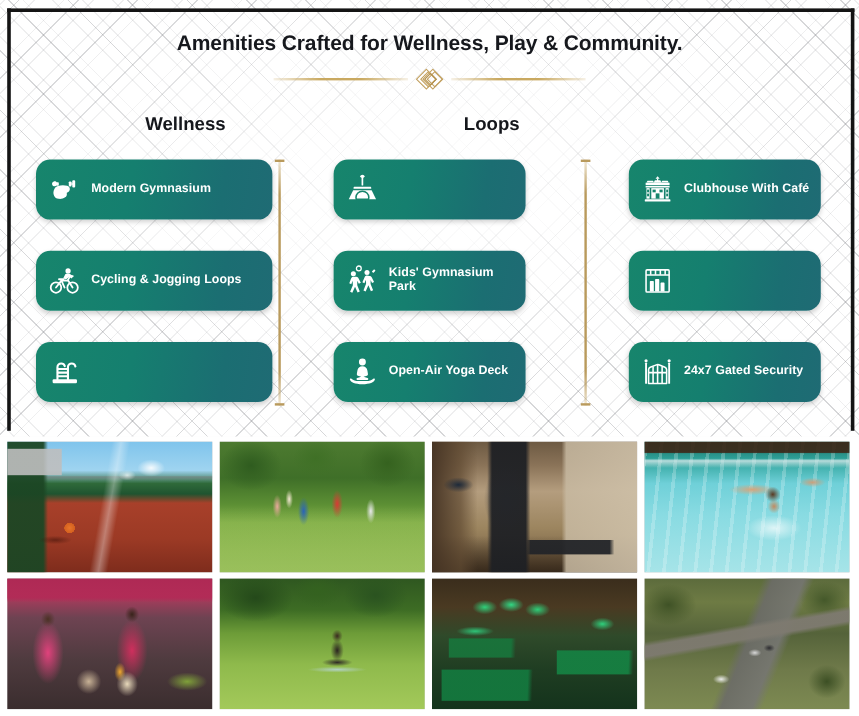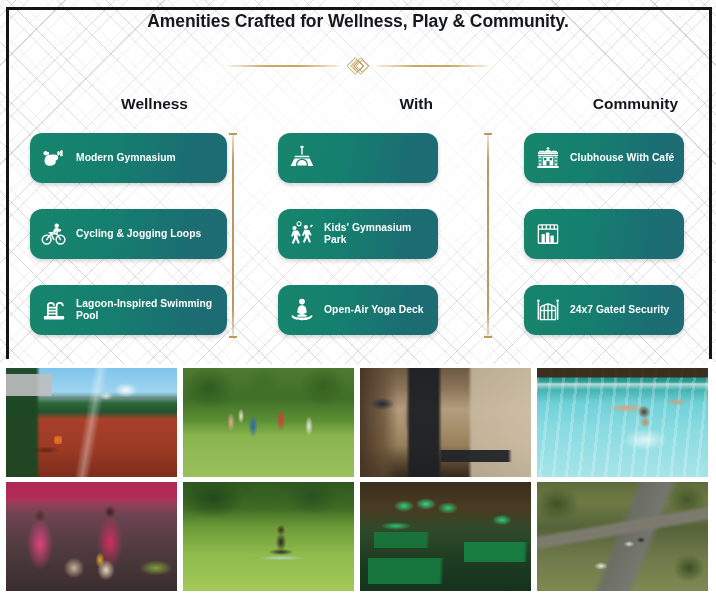--- a/index.html
+++ b/index.html
@@ -75,21 +75,21 @@
   }
   .border-left{
     position:absolute;left:6px;top:7px;width:3px;height:352px;background:#141414;
   }
   .border-right{
     position:absolute;left:709px;top:7px;width:3px;height:352px;background:#141414;
   }
 
   
   #title{
-    position:absolute;left:0;top:11px;width:716px;
+    position:absolute;left:0;top:26px;width:716px;
     text-align:center;
     font-size:17.5px;
     font-weight:bold;
     letter-spacing:-0.1px;
     color:#16181d;
     font-family:"Liberation Sans", sans-serif;
   }
 
   
   #divider{
@@ -202,22 +202,21 @@
             <rect x="17.5" y="5.6" width="8.8" height="8.8" transform="rotate(45 21.9 10)"></rect>
             <rect x="19.9" y="4.2" width="11.6" height="11.6" transform="rotate(45 25.7 10)"></rect>
             <rect x="22.9" y="5.6" width="8.8" height="8.8" transform="rotate(45 27.3 10)"></rect>
             <rect x="20.4" y="6.6" width="6.8" height="6.8" transform="rotate(45 23.8 10)" stroke="#b3904c"></rect>
           </g>
         </svg>
       </div>
     </div>
 
     <div class="col-head" id="head-wellness">Wellness</div>
-    <div class="col-head" id="head-play">With</div>
-    <div class="col-head" id="head-community">Community</div>
+    <div class="col-head" id="head-play">Loops</div>
 
     <div class="vsep" id="vsep-1">
       <span class="cap top"></span>
       <span class="cap bot"></span>
     </div>
     <div class="vsep" id="vsep-2">
       <span class="cap top"></span>
       <span class="cap bot"></span>
     </div>
 
@@ -263,21 +262,20 @@
         <span class="card-icon">
           <svg viewBox="0 0 32 32" width="28" height="28">
             <g fill="none" stroke="#ffffff" stroke-width="2" stroke-linecap="round">
               <path d="M9 23V11.5c0-2 1.6-3.6 3.6-3.6 1.7 0 3 1 3.4 2.5"></path>
               <path d="M19 23V11.5c0-2 1.6-3.6 3.6-3.6 1.8 0 3.2 1.2 3.5 2.9"></path>
               <path d="M9.4 13.2h9.2M9.4 16.6h9.2M9.4 20h9.2"></path>
             </g>
             <rect x="4.4" y="22.8" width="23.2" height="4" rx="1.2" fill="#ffffff"></rect>
           </svg>
         </span>
-        <span class="card-label">Lagoon-Inspired Swimming Pool</span>
       </div>
     </div>
 
     <div class="col" id="col-play">
 
       <div class="card r0">
         <span class="card-icon">
           <svg viewBox="0 0 32 32" width="28" height="28">
             <g fill="#ffffff">
               <rect x="15.2" y="4" width="1.6" height="8.2" rx="0.7"></rect>

